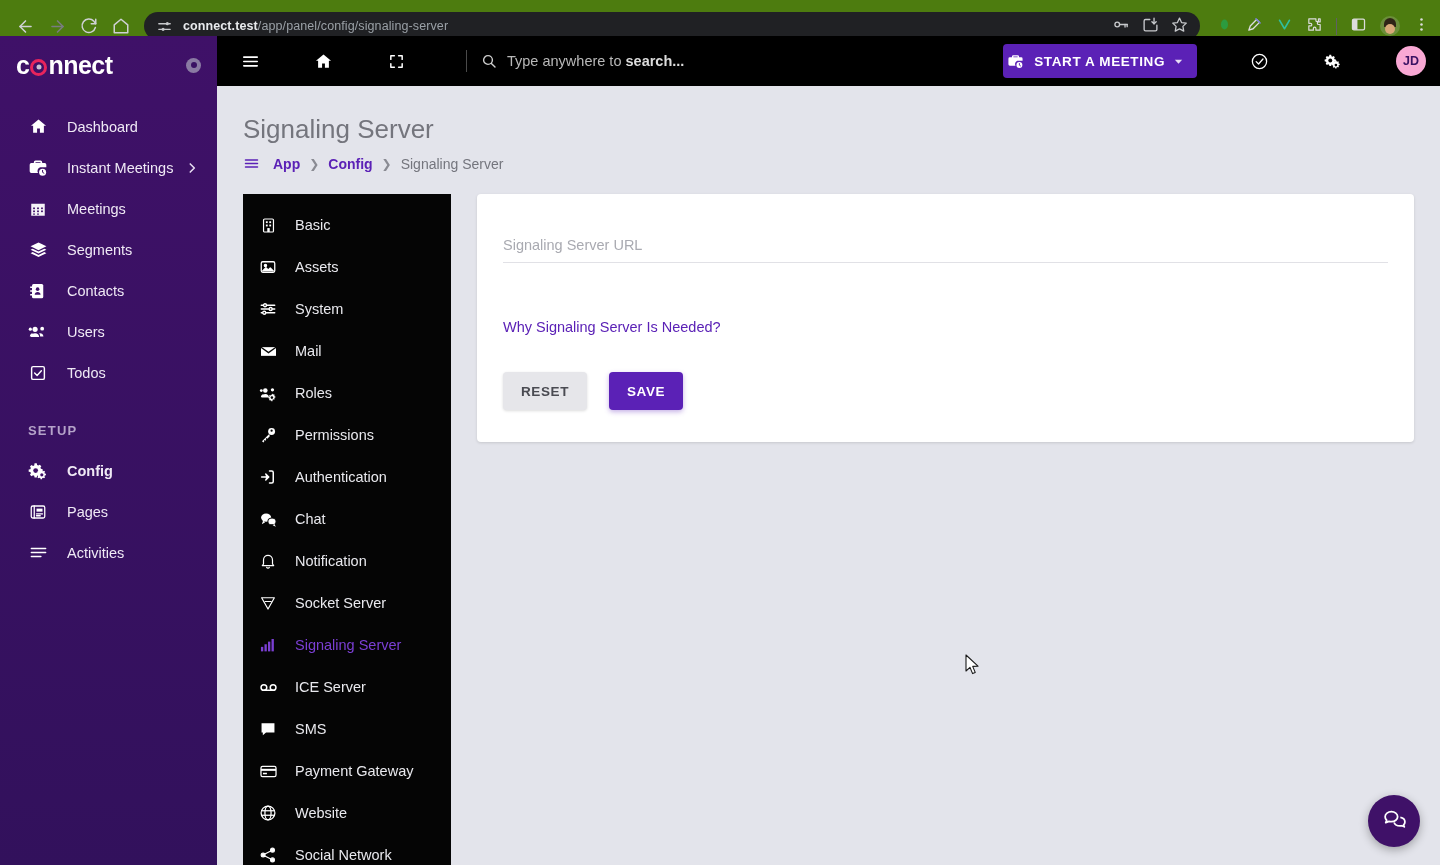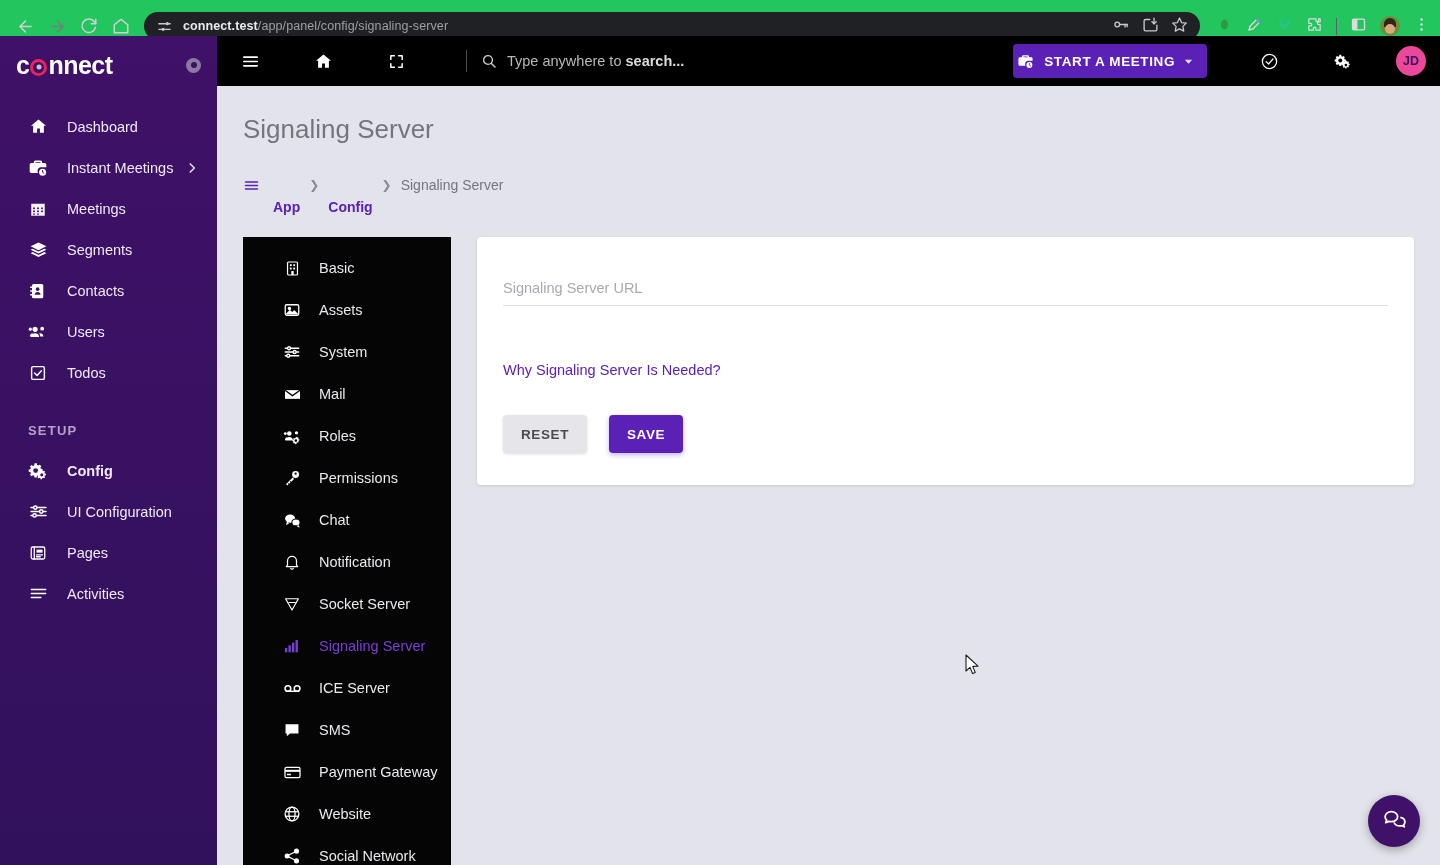--- a/index.html
+++ b/index.html
@@ -6,21 +6,21 @@
   html, body {
     width: 1440px; height: 865px;
     overflow: hidden;
     font-family: "Liberation Sans", sans-serif;
     background: #1f1f1f;
   }
 
   
   #browser-bar {
     height: 52px; width: 1440px;
-    background: #22c55e;
+    background: #4d7c0f;
     display: flex; align-items: center;
     padding: 0 10px;
     gap: 2px;
     position: relative;
   }
   .nav-btn {
     width: 30px; height: 30px;
     display: flex; align-items: center; justify-content: center;
     border-radius: 50%;
     color: #cfd1d4;
@@ -209,24 +209,24 @@
     flex: 0 0 auto;
   }
   #start-meeting .mi { display:flex; margin-right: 10px; }
   #start-meeting .caret {
     display:flex; align-items:center; justify-content:center;
     width: 26px; height: 100%;
     opacity: .85;
   }
   #avatar-jd {
     width: 30px; height: 30px; border-radius: 50%;
-    background: #ec4899; color: #3a1163;
+    background: #f9a8d4; color: #3a1163;
     font-size: 12.5px; font-weight: 700;
     display: flex; align-items: center; justify-content: center;
-    margin-left: 0; flex: 0 0 auto;
+    margin-left: 10px; flex: 0 0 auto;
   }
 
   
   #content {
     flex: 1 1 auto;
     background: #e3e4eb;
     position: relative;
     overflow: hidden;
   }
   #page-title {
@@ -234,21 +234,21 @@
     padding: 28px 0 0 26px;
     font-weight: 400;
   }
   #breadcrumb {
     display: flex; align-items: center;
     padding: 10px 0 0 26px;
     font-size: 14px;
     gap: 9px;
   }
   #breadcrumb .bc-ico { color: #5b21b6; display:flex; margin-right: 4px; }
-  #breadcrumb a { color: #5b21b6; text-decoration: none; font-weight: 600; margin-top: 44px; }
+  #breadcrumb a { color: #5b21b6; text-decoration: none; font-weight: 600; }
   #breadcrumb .sep { color: #8a8b93; font-size: 12px; }
   #breadcrumb .cur { color: #74757d; }
 
   #panel-row {
     display: flex;
     margin-top: 22px;
     padding-left: 26px;
     height: 100%;
   }
 
@@ -258,21 +258,20 @@
     background: #050505;
     padding: 10px 0 10px 0;
     overflow: hidden;
   }
   .cm-item {
     display: flex; align-items: center;
     height: 42px;
     padding-left: 14px;
     font-size: 14.5px;
     color: #e9e9ee;
-    margin-left: 24px;
   }
   .cm-item .ico {
     width: 22px; flex: 0 0 22px;
     margin-right: 16px;
     display: flex; align-items: center; justify-content: center;
     color: #ffffff;
   }
   .cm-item.active { color: #7b3fd4; }
   .cm-item.active .ico { color: #7b3fd4; }
 
@@ -557,33 +556,20 @@
               <path d="M9.3 1.8l.45 2.06c.5.14.97.34 1.4.6l1.8-1.1 1.85 1.85-1.1 1.8c.26.43.46.9.6 1.4l2.06.45v2.62l-2.06.45c-.14.5-.34.97-.6 1.4l1.1 1.8-1.85 1.85-1.8-1.1c-.43.26-.9.46-1.4.6L9.3 18.9H6.68l-.45-2.06c-.5-.14-.97-.34-1.4-.6l-1.8 1.1-1.85-1.85 1.1-1.8c-.26-.43-.46-.9-.6-1.4L-.38 11.9V9.28l2.06-.45c.14-.5.34-.97.6-1.4l-1.1-1.8L3.03 3.78l1.8 1.1c.43-.26.9-.46 1.4-.6l.45-2.48z" transform="translate(1.2,1)"></path>
               <circle cx="9.2" cy="11.5" r="2.9" fill="#3f1168"></circle>
               <path d="M18.6 13.2l.3 1.4c.34.1.65.23.94.4l1.2-.73 1.24 1.24-.74 1.2c.18.3.31.6.4.94l1.38.3v1.76l-1.38.3c-.09.34-.22.65-.4.94l.74 1.2-1.24 1.24-1.2-.74c-.3.18-.6.31-.94.4l-.3 1.38h-1.76l-.3-1.38a3.9 3.9 0 0 1-.94-.4l-1.2.74-1.24-1.24.74-1.2a3.9 3.9 0 0 1-.4-.94l-1.38-.3v-1.76l1.38-.3c.09-.34.22-.65.4-.94l-.74-1.2 1.24-1.24 1.2.73c.3-.17.6-.3.94-.4l.3-1.4z" transform="translate(-1.8,-2.6)"></path>
               <circle cx="16.6" cy="16.6" r="1.9" fill="#3f1168"></circle>
             </svg>
         </span>
         <span>Config</span>
       </div>
       <div class="nav-item">
         <span class="ico">
-          <svg width="19" height="19" viewBox="0 0 24 24" fill="none" stroke="currentColor" stroke-width="1.9" stroke-linecap="round">
-              <line x1="2.5" y1="7" x2="21.5" y2="7"></line>
-              <line x1="2.5" y1="12" x2="21.5" y2="12"></line>
-              <line x1="2.5" y1="17" x2="21.5" y2="17"></line>
-              <circle cx="8" cy="7" r="2.1" fill="#3f1168"></circle>
-              <circle cx="15.5" cy="12" r="2.1" fill="#3f1168"></circle>
-              <circle cx="7" cy="17" r="2.1" fill="#3f1168"></circle>
-            </svg>
-        </span>
-        <span>UI Configuration</span>
-      </div>
-      <div class="nav-item">
-        <span class="ico">
           <svg width="18" height="18" viewBox="0 0 24 24" fill="none" stroke="currentColor" stroke-width="1.7" stroke-linecap="round">
               <rect x="3" y="4" width="18" height="16" rx="2"></rect>
               <line x1="7" y1="4" x2="7" y2="20"></line>
               <rect x="10" y="7.5" width="8" height="4" fill="currentColor" stroke="none"></rect>
               <line x1="10" y1="14.5" x2="18" y2="14.5"></line>
               <line x1="10" y1="17" x2="15" y2="17"></line>
             </svg>
         </span>
         <span>Pages</span>
       </div>
@@ -749,20 +735,30 @@
           </div>
           <div class="cm-item">
             <span class="ico">
               <svg width="18" height="18" viewBox="0 0 24 24" fill="currentColor">
                   <circle cx="16.8" cy="7.4" r="4.6"></circle>
                   <circle cx="16.8" cy="6.3" r="1.5" fill="#050505"></circle>
                   <path d="M13.6 10.6 4 20.2l1.9 1.9 1.3-1.3-.9-.9 1.3-1.3.9.9 1.3-1.3-.9-.9 1.3-1.3.9.9 3.3-3.3z"></path>
                 </svg>
             </span>
             <span>Permissions</span>
+          </div>
+          <div class="cm-item">
+            <span class="ico">
+              <svg width="18" height="18" viewBox="0 0 24 24" fill="none" stroke="currentColor" stroke-width="2" stroke-linecap="round" stroke-linejoin="round">
+                  <path d="M14 4h3a2 2 0 0 1 2 2v12a2 2 0 0 1-2 2h-3"></path>
+                  <line x1="3.5" y1="12" x2="12.5" y2="12"></line>
+                  <polyline points="9 8 13 12 9 16" fill="currentColor"></polyline>
+                </svg>
+            </span>
+            <span>Authentication</span>
           </div>
           <div class="cm-item">
             <span class="ico">
               <svg width="19" height="19" viewBox="0 0 24 24" fill="currentColor">
                   <ellipse cx="9" cy="9.6" rx="6.4" ry="5.2"></ellipse>
                   <path d="M5.2 13.4 3.6 18l4.2-2.4z"></path>
                   <ellipse cx="16.4" cy="14.4" rx="5.2" ry="4.3" stroke="#050505" stroke-width="1.3"></ellipse>
                   <path d="M19.4 17.6 21.3 21l-4-1.8z"></path>
                 </svg>
             </span>

